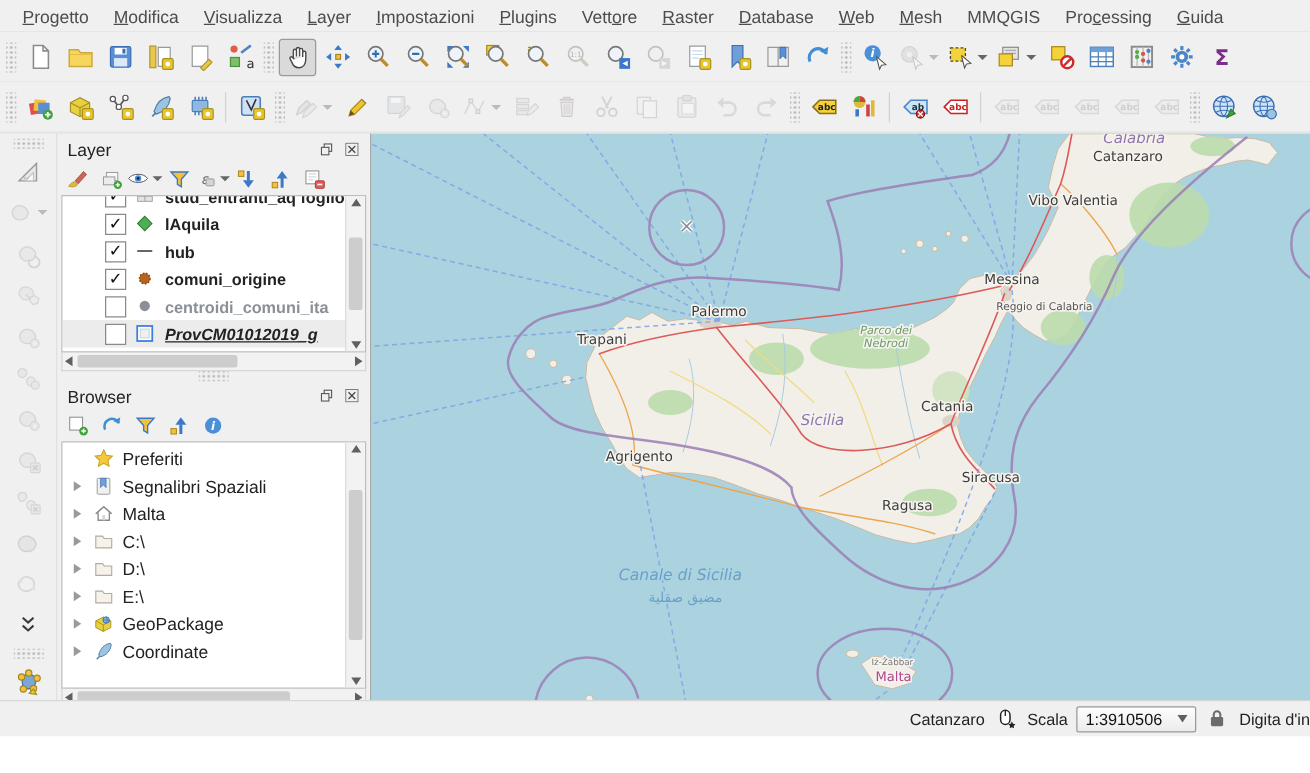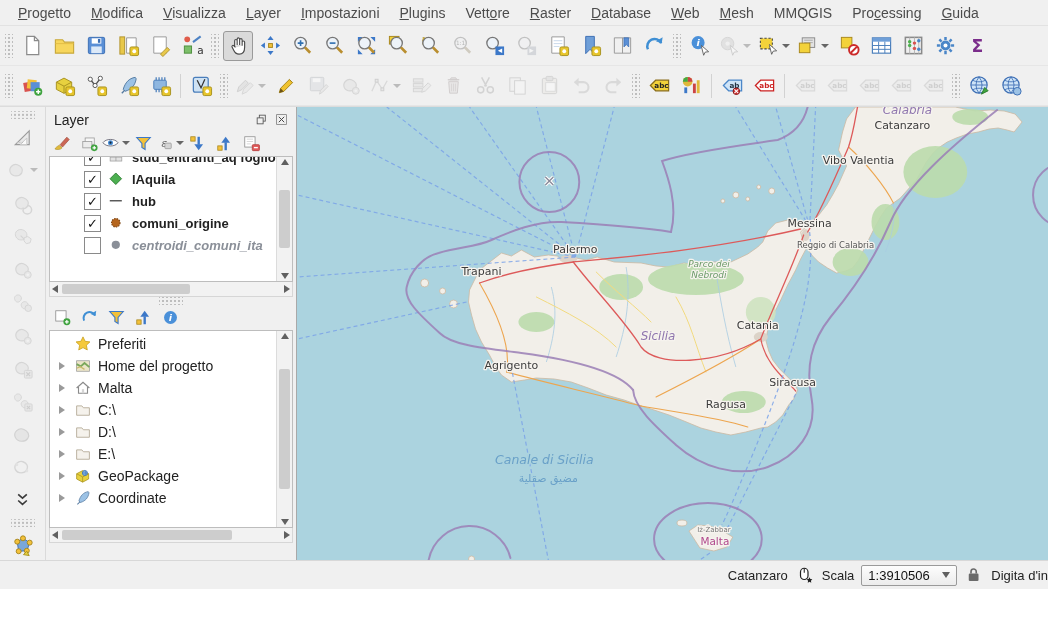--- a/index.html
+++ b/index.html
@@ -39,21 +39,21 @@
   .listwrap{margin:0 3px;background:#fff;border:1px solid #bdbdbd;position:relative;overflow:hidden}
   .layerlist{height:124px}
   .lrow{display:flex;align-items:center;height:22px;padding-left:34px;gap:7px;font-size:13px;
         font-weight:bold;white-space:nowrap;overflow:hidden}
   .lrow.first{margin-top:-11px}
   .lrow.sel{background:#ececec}
   .lrow .cb{width:15px;height:15px;background:#fff;border:1px solid #8a8a8a;flex:none;
             display:flex;align-items:center;justify-content:center;font-family:"DejaVu Sans",sans-serif;
             font-size:13px;font-weight:bold;color:#111;line-height:1}
   .lrow svg{width:17px;height:17px;flex:none}
-  .lrow.gray{color:#8a8f98;font-style:italic;font-weight:bold}
+  .lrow.gray{color:#8a8f98;font-weight:bold}
   .vscroll{position:absolute;top:0;right:0;width:15px;bottom:0;background:#f2f2f2;border-left:1px solid #dcdcdc;
            display:flex;flex-direction:column;align-items:center;justify-content:space-between;padding:2px 0}
   .thumb-v{width:11px;background:#cdcdcd;border-radius:2px;flex:none}
   .hscroll{height:14px;margin:0 3px;background:#f2f2f2;border:1px solid #d6d6d6;border-top:none;
            display:flex;align-items:center;justify-content:space-between;padding:0 2px}
   .thumb-h{height:10px;background:#cdcdcd;border-radius:2px}
   .splitter{height:7px;display:flex;align-items:center;justify-content:center}
   .browserlist{height:196px;font-weight:normal}
   .brow{display:flex;align-items:center;height:22px;padding-left:6px;gap:6px;font-size:14px;white-space:nowrap}
   .brow .exp{width:12px;display:flex;justify-content:center}
@@ -911,39 +911,65 @@
               </div>
               <div class="lrow   gray">
                 <span class="cb"></span>
                 <span style="display:flex">
                   <svg viewBox="0 0 24 24" style="width:17px;height:17px">
                     <circle cx="11" cy="11" r="5.8" fill="#8a8f98"></circle>
                   </svg>
                 </span>
                 <span style="">centroidi_comuni_ita</span>
               </div>
+              <div class="lrow  sel ">
+                <span class="cb"></span>
+                <span style="display:flex">
+                  <svg viewBox="0 0 24 24" style="width:17px;height:17px">
+                    <rect x="2.5" y="2.5" width="17" height="17" fill="#fff" stroke="#3d7fe0" stroke-width="2"></rect>
+                    <rect x="6" y="6" width="10" height="10" fill="#eef0f2" stroke="#c8ccd2"></rect>
+                  </svg>
+                </span>
+                <span style="font-style:italic;text-decoration:underline">ProvCM01012019_g</span>
+              </div>
             </div>
           <div class="vscroll">
             <span class="tri tri-up"></span>
             <span class="thumb-v" style="height:58px"></span>
             <span class="tri tri-dn"></span>
           </div>
         </div>
         <div class="hscroll">
           <span class="tri tri-lf"></span>
           <span class="thumb-h" style="width:128px;margin-right:auto;margin-left:4px"></span>
           <span class="tri tri-rt"></span>
         </div>
       </div>
 
       <div class="splitter">
           <span class="hgrip"></span>
         </div>
 
       <div>
+        <div class="panel-title">
+          <span>Browser</span>
+          <span class="sp"></span>
+          <span class="pbtn">
+            <svg viewBox="0 0 24 24">
+                <rect x="8" y="4" width="11" height="11" fill="none" stroke="#555" stroke-width="1.6"></rect>
+                <rect x="4" y="9" width="11" height="11" fill="#f0f0f0" stroke="#555" stroke-width="1.6"></rect>
+              </svg>
+          </span>
+          <span class="pbtn">
+            <svg viewBox="0 0 24 24">
+                <rect x="3" y="3" width="18" height="18" fill="none" stroke="#777" stroke-width="1.4"></rect>
+                <path d="M7 7l10 10M17 7L7 17" stroke="#444" stroke-width="1.8"></path>
+              </svg>
+          </span>
+        </div>
         <div class="ptools" id="browser-tools">
             <span class="ptool">
               <span style="display:flex">
                 <svg viewBox="0 0 24 24">
                   <rect x="3.5" y="3.5" width="13" height="13" fill="#fff" stroke="#8a8a8a"></rect>
                   <circle cx="17.5" cy="17.5" r="4.4" fill="#3fa33f"></circle>
                   <path d="M17.5 15.2v4.6M15.2 17.5h4.6" stroke="#fff" stroke-width="1.5"></path>
                 </svg>
               </span>
             </span>
@@ -990,26 +1016,25 @@
                   </svg>
                 </span>
                 <span>Preferiti</span>
               </div>
               <div class="brow">
                 <span class="exp">
                   <span class="tri tri-r"></span>
                 </span>
                 <span style="display:flex">
                   <svg viewBox="0 0 24 24" style="width:18px;height:18px">
-                    <rect x="3.5" y="5" width="17" height="14" fill="#ece5c8" stroke="#999"></rect>
-                    <path d="M3.5 9.5l5.5 3 5-4.5 6.5 5.5" fill="none" stroke="#7aa75a" stroke-width="2.4"></path>
-                    <path d="M3.5 15l5-2 5.5 3.5" fill="none" stroke="#c9b96a" stroke-width="1.6"></path>
-                  </svg>
-                </span>
-                <span>Home del progetto</span>
+                    <rect x="5" y="3.5" width="13.5" height="17" rx="1" fill="#f0f0f0" stroke="#999"></rect>
+                    <path d="M8.5 3.5v10l3-3 3 3v-10z" fill="#6f9fd8" stroke="#3c6eb4" stroke-width=".7"></path>
+                  </svg>
+                </span>
+                <span>Segnalibri Spaziali</span>
               </div>
               <div class="brow">
                 <span class="exp">
                   <span class="tri tri-r"></span>
                 </span>
                 <span style="display:flex">
                   <svg viewBox="0 0 24 24" style="width:18px;height:18px">
                     <path d="M3.5 12l8.5-7.5L20.5 12" fill="none" stroke="#8a8a8a" stroke-width="1.7"></path>
                     <path d="M6 10.5V19h12v-8.5" fill="#fff" stroke="#8a8a8a" stroke-width="1.5"></path>
                     <rect x="10.5" y="13.5" width="3" height="5.5" fill="#d5d5d5"></rect>

